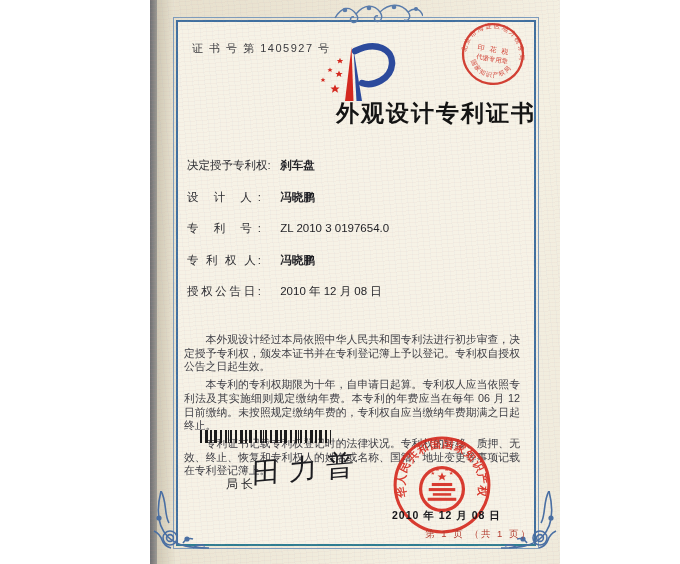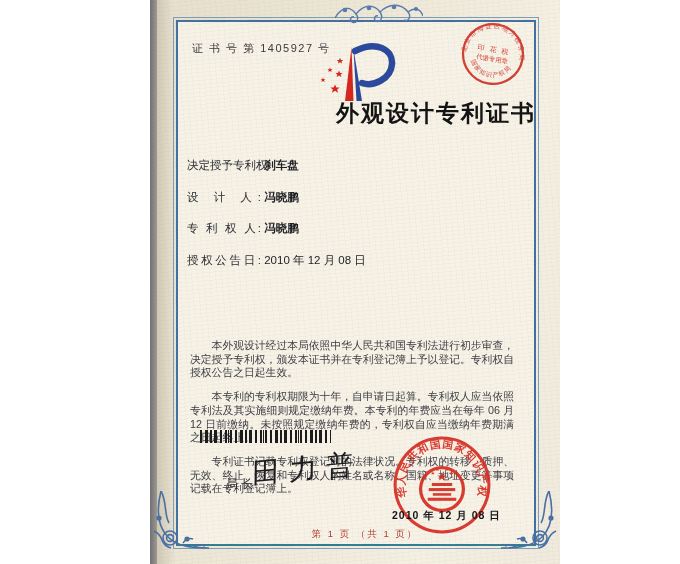--- a/index.html
+++ b/index.html
@@ -20,35 +20,35 @@
        repeating-linear-gradient(175deg, rgba(205,150,150,0.07) 0 1px, rgba(255,255,255,0) 1px 4px),
        repeating-linear-gradient(85deg, rgba(140,160,200,0.05) 0 1px, rgba(255,255,255,0) 1px 6px);}
   .abs{position:absolute;}
   .cert-no{left:42px;top:41px;font-size:11px;letter-spacing:1.5px;color:#3a3a3e;}
   .logo{left:167px;top:42px;width:84px;height:64px;}
   .title{left:24px;top:98px;width:362px;text-align:right;font-size:23px;font-weight:bold;
          letter-spacing:2px;color:#141414;}
   .fields{left:37px;top:158px;font-size:11.5px;color:#2e2e33;}
   .frow{height:14.5px;margin-bottom:17px;white-space:nowrap;}
   .flabel{display:inline-block;width:74px;text-align:justify;text-align-last:justify;color:#2e2e33;}
-  .fvalue{margin-left:0;color:#1f1f24;}
+  .fvalue{margin-left:16px;color:#1f1f24;}
   .fbold{font-weight:bold;}
   .body-text{left:30px;top:329px;width:344px;font-size:10.8px;line-height:13.7px;
          text-align:justify;color:#3d3d44;}
-  .body-text p{margin:10px;text-indent:2em;}
+  .body-text p{margin:4px;text-indent:2em;}
   .barcode{left:50px;top:430px;width:131px;height:13px;
      background:
        repeating-linear-gradient(90deg,#1c1c1c 0 2px,rgba(0,0,0,0) 2px 5px),
        repeating-linear-gradient(90deg,#1c1c1c 0 1px,rgba(0,0,0,0) 1px 7px);}
   .sig-label{left:76px;top:476px;font-size:12px;letter-spacing:3px;color:#2a2a2e;}
   .sig-name{left:102px;top:450px;font-size:28px;letter-spacing:9px;color:#1c1c20;
          transform:rotate(-5deg) skewX(-6deg);font-weight:500;}
   .seal{left:241px;top:434px;width:102px;height:102px;opacity:.9;}
   .seal-date{left:242px;top:509px;font-size:10.5px;font-weight:bold;letter-spacing:1px;color:#141418;}
-  .footer{left:40px;top:528px;width:350px;text-align:center;font-size:9.5px;
+  .footer{left:32px;top:528px;width:350px;text-align:right;font-size:9.5px;
          letter-spacing:2px;color:#b23b2e;}
   .stamp{left:310px;top:21px;width:66px;height:66px;transform:rotate(10deg);opacity:.92;}
   .lace{left:183px;top:2px;width:90px;height:24px;}
   .corner{width:58px;height:64px;}
   .corner-l{left:2px;top:491px;}
   .corner-r{left:350px;top:491px;transform:scaleX(-1);}
 </style>
 </head>
 <body>
 
@@ -124,20 +124,24 @@
     <div class="title abs">外观设计专利证书</div>
 
     <div class="fields abs">
       <div class="frow">
         <span class="flabel">决定授予专利权:</span>
         <span class="fvalue fbold">刹车盘</span>
       </div>
       <div class="frow">
         <span class="flabel">设 计 人:</span>
         <span class="fvalue fbold">冯晓鹏</span>
+      </div>
+      <div class="frow">
+        <span class="flabel">专 利 号:</span>
+        <span class="fvalue">ZL 2010 3 0197654.0</span>
       </div>
       <div class="frow">
         <span class="flabel">专 利 权 人:</span>
         <span class="fvalue fbold">冯晓鹏</span>
       </div>
       <div class="frow">
         <span class="flabel">授权公告日:</span>
         <span class="fvalue">2010 年 12 月 08 日</span>
       </div>
     </div>

